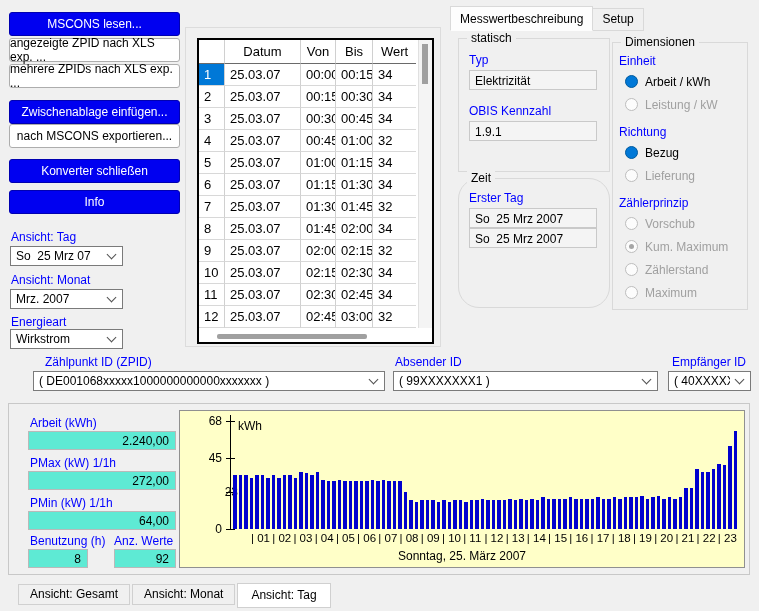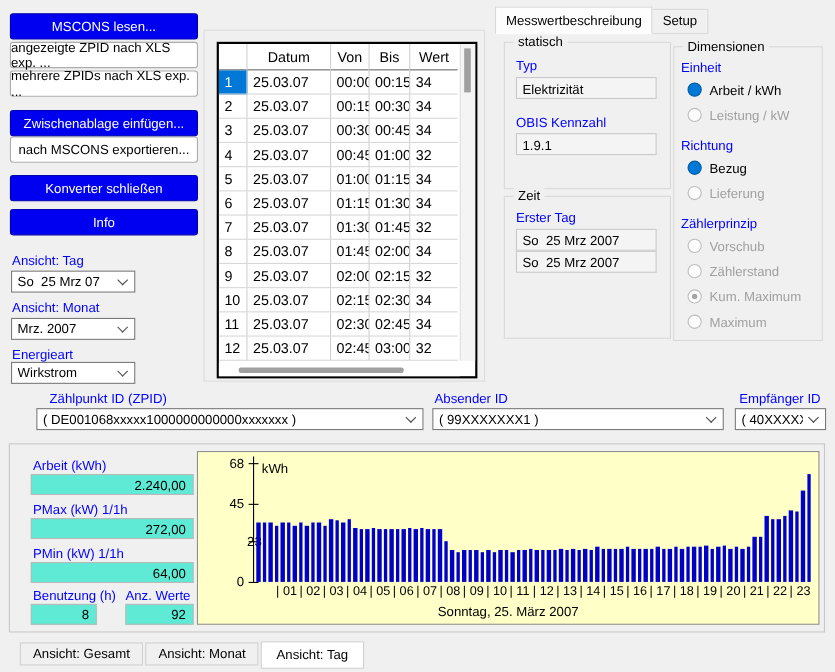--- a/index.html
+++ b/index.html
@@ -240,21 +240,21 @@
       </div>
 
     <div class="group" style="left:8px;top:32px;width:150px;height:132px;">
       <span class="gtitle">statisch</span>
       <div class="blue-label" style="margin:14px 0 3px 10px;">Typ</div>
       <div class="field-box" style="margin:0 12px 0 10px;">Elektrizität</div>
       <div class="blue-label" style="margin:14px 0 3px 10px;">OBIS Kennzahl</div>
       <div class="field-box" style="margin:0 12px 0 10px;">1.9.1</div>
     </div>
 
-    <div class="group" style="left:8px;top:172px;width:150px;height:128px;">
+    <div class="group" style="left:8px;top:172px;width:150px;height:128px;border-radius:21px;">
       <span class="gtitle">Zeit</span>
       <div class="blue-label" style="margin:12px 0 3px 10px;">Erster Tag</div>
       <div class="field-box" style="margin:0 12px 0 10px;">So  25 Mrz 2007</div>
       <div class="field-box" style="margin:0 12px 0 10px;">So  25 Mrz 2007</div>
     </div>
 
     <div class="group" style="left:162px;top:36px;width:134px;height:266px;">
       <span class="gtitle">Dimensionen</span>
       <div id="dim-body" style="padding:2px 4px 0 4px;">
           <div class="sect-label">Einheit</div>
@@ -274,28 +274,28 @@
           <div class="radio-row">
             <span class="radio dis"></span>
             <span class="radio-text dis">Lieferung</span>
           </div>
           <div class="sect-label">Zählerprinzip</div>
           <div class="radio-row">
             <span class="radio dis"></span>
             <span class="radio-text dis">Vorschub</span>
           </div>
           <div class="radio-row">
-            <span class="radio dis"></span>
-            <span class="radio-text dis">Zählerstand</span>
-          </div>
-          <div class="radio-row">
             <span class="radio dis">
               <span class="dot"></span>
             </span>
             <span class="radio-text dis">Kum. Maximum</span>
+          </div>
+          <div class="radio-row">
+            <span class="radio dis"></span>
+            <span class="radio-text dis">Zählerstand</span>
           </div>
           <div class="radio-row">
             <span class="radio dis"></span>
             <span class="radio-text dis">Maximum</span>
           </div>
         </div>
     </div>
   </div>
 
   <div class="blue-label ids-label" style="left:45px;">Zählpunkt ID (ZPID)</div>

